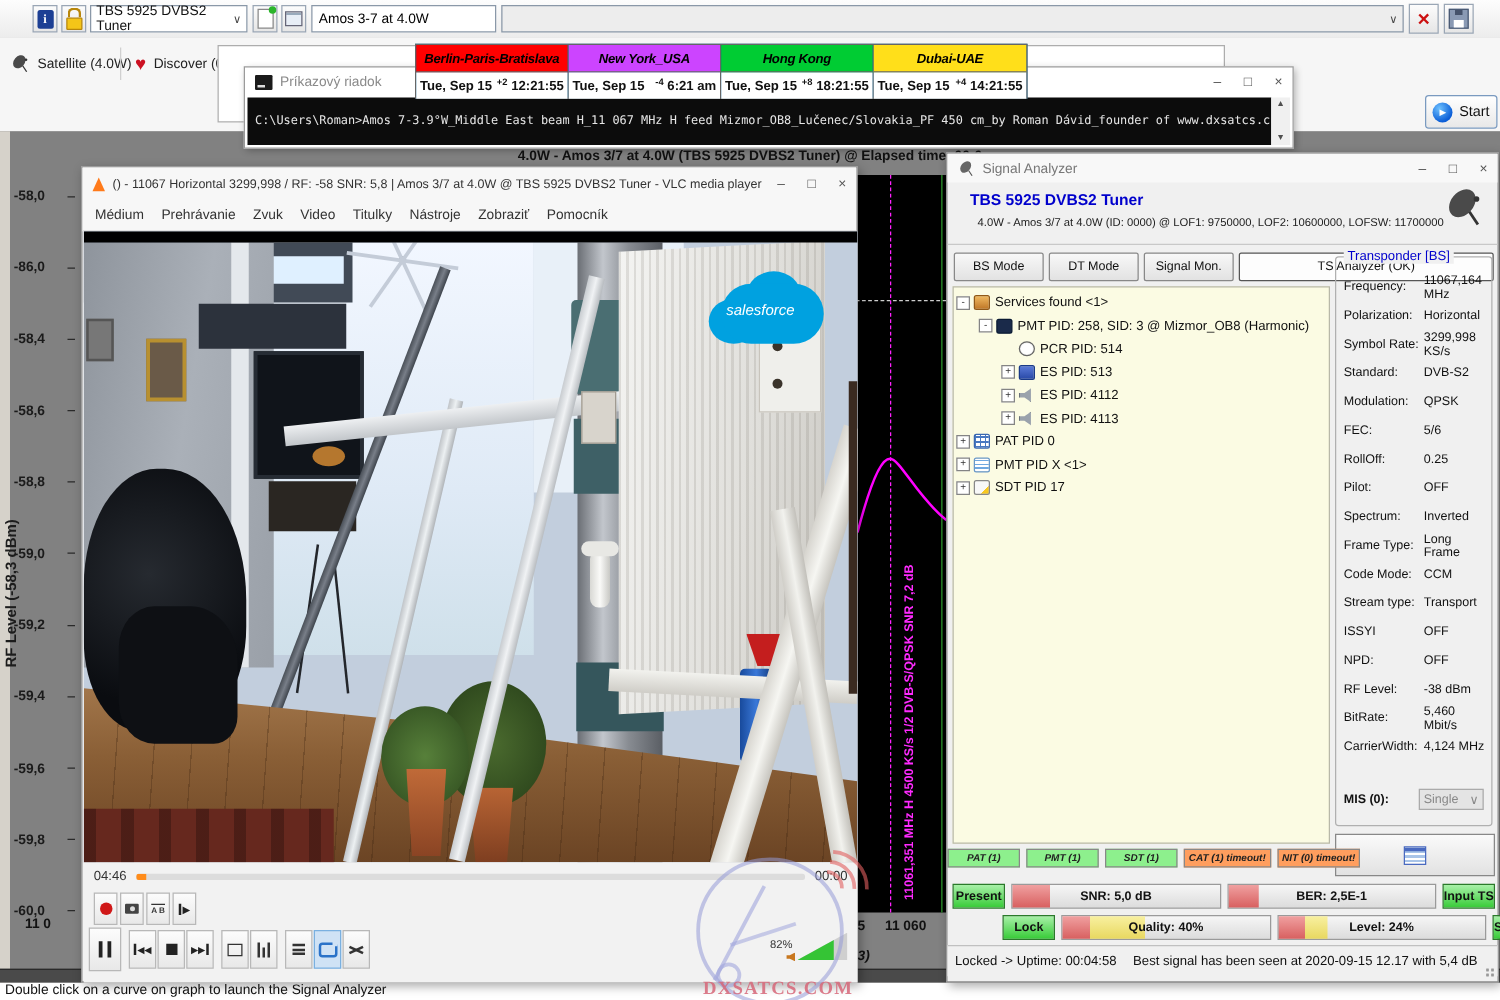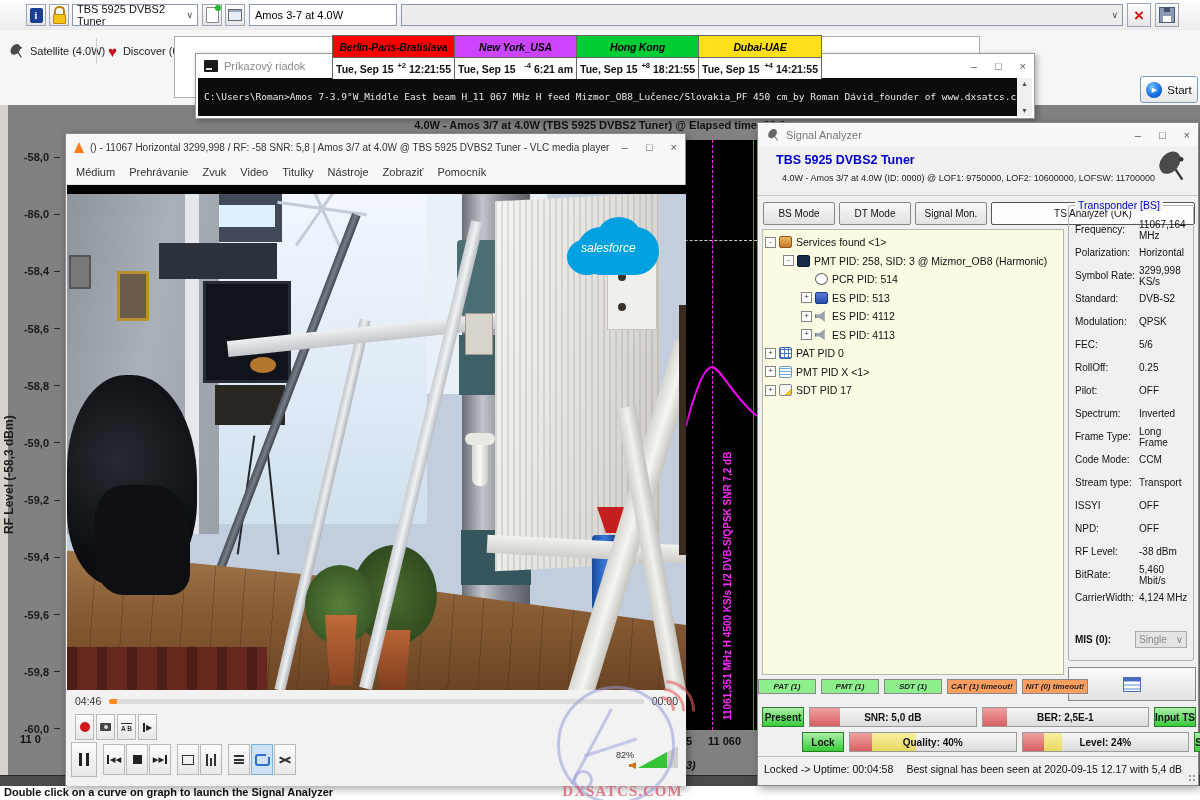--- a/index.html
+++ b/index.html
@@ -41,32 +41,32 @@
   .mini-display{position:absolute;left:548px;top:10px;width:14px;height:12px;background:#161616;border-radius:2px;}
   .mini-display::after{content:"";position:absolute;left:3px;top:3px;width:4px;height:4px;background:#2bd52b;}
   .start-btn{position:absolute;left:1140px;top:46px;width:58px;height:27px;box-sizing:border-box;border:1px solid #7a9ac0;border-radius:3px;background:linear-gradient(#ffffff,#e8e8e8);display:flex;align-items:center;justify-content:center;gap:5px;font-size:11.5px;}
   .play-circle{width:16px;height:16px;border-radius:50%;background:radial-gradient(circle at 35% 30%,#6ec1ff,#0b5ed7 70%);color:#fff;font-size:7px;display:flex;align-items:center;justify-content:center;}
   
   .spectrum{position:absolute;left:0;top:105px;width:1200px;height:681px;background:#818181;z-index:1;}
   .sw-leftstrip{position:absolute;left:0;top:0;width:8px;height:100%;background:#d6d2ca;}
   .sw-title{position:absolute;left:0;top:14px;width:100%;text-align:center;font-size:11px;font-weight:bold;color:#111;}
   .sw-plot{position:absolute;left:66px;top:35px;width:1124px;height:590px;background:#000;}
   .sw-ylabels{position:absolute;left:8px;top:46px;width:52px;height:584px;display:flex;flex-direction:column;justify-content:space-between;}
-  .ytick{height:12px;display:flex;align-items:center;justify-content:flex-end;gap:5px;}
+  .ytick{height:12px;display:flex;align-items:center;justify-content:flex-end;gap:18px;}
   .ylab{font-size:11px;font-weight:bold;color:#1a1a1a;}
   .ymark{width:6px;height:1px;background:#2a2a2a;}
   .sw-ylabel{position:absolute;left:2px;top:225px;height:290px;writing-mode:vertical-rl;transform:rotate(180deg);font-size:12px;font-weight:bold;color:#1c1c1c;text-align:center;}
   .sw-xtick{position:absolute;font-size:11px;font-weight:bold;color:#111;}
   .sw-corner{position:absolute;font-size:11px;font-weight:bold;font-style:italic;color:#111;}
   .sw-hline{position:absolute;left:640px;top:135px;width:117px;border-top:1px dashed #cfcfcf;}
   .sw-vline{position:absolute;left:712px;top:35px;height:590px;border-left:1px dashed #ff22ff;}
   .sw-green{position:absolute;left:753px;top:35px;width:1px;height:590px;background:#2f9e2f;}
   .sw-ann{position:absolute;left:722px;top:335px;height:280px;writing-mode:vertical-rl;transform:rotate(180deg);font-size:10px;font-weight:bold;color:#ff2aff;white-space:nowrap;}
   .sw-bottom-dark{position:absolute;left:0;bottom:0;width:100%;height:10px;background:#4a4a4a;border-top:1px solid #2a2a2a;}
-  .hint{position:absolute;left:0;top:786px;width:1200px;height:14px;background:#fff;font-size:11px;color:#111;padding-left:4px;box-sizing:border-box;overflow:hidden;font-weight:bold;}
+  .hint{position:absolute;left:0;top:786px;width:1200px;height:14px;background:#fff;font-size:11px;color:#111;padding-left:4px;box-sizing:border-box;overflow:hidden;}
   
   .cmd{position:absolute;left:195px;top:53px;width:840px;height:66px;background:#fff;border:1px solid #9a9a9a;box-sizing:border-box;z-index:3;box-shadow:2px 2px 6px rgba(0,0,0,.3);}
   .cmd-bar{height:24px;display:flex;align-items:center;padding:0 8px;gap:6px;}
   .cmd-icon{width:14px;height:12px;background:#1a1a1a;border-radius:1px;position:relative;}
   .cmd-icon::after{content:"";position:absolute;left:2px;bottom:2px;width:6px;height:2px;background:#ddd;}
   .cmd-title{flex:1;font-size:11px;color:#8a8a8a;}
   .wbtns{display:flex;gap:18px;color:#555;font-size:11px;align-items:center;}
   .cmd-body{position:absolute;left:2px;top:24px;right:17px;bottom:2px;background:#0c0c0c;overflow:hidden;}
   .cmd-line{position:absolute;left:6px;top:13px;font:9.5px "DejaVu Sans Mono",monospace;color:#e6e6e6;white-space:nowrap;}
   .cmd-scroll{position:absolute;top:24px;right:2px;bottom:2px;width:15px;background:#f0f0f0;display:flex;flex-direction:column;justify-content:space-between;align-items:center;font-size:7px;color:#505050;padding:2px 0;box-sizing:border-box;}

